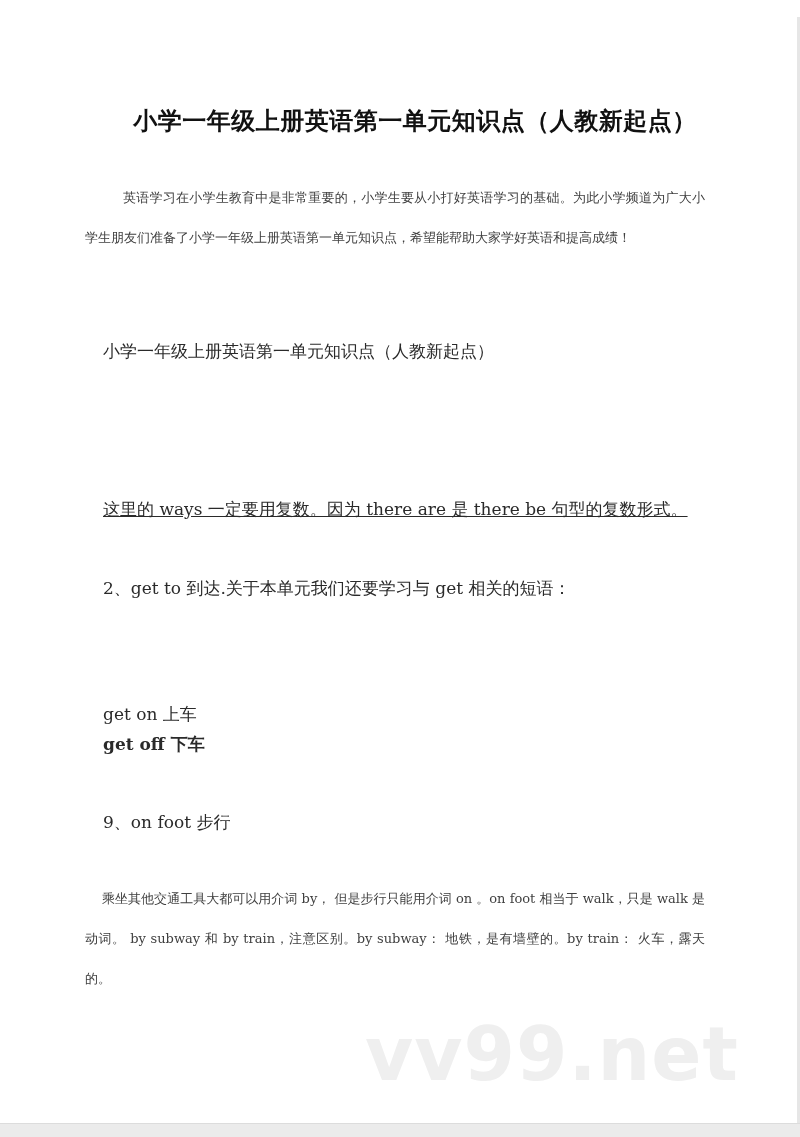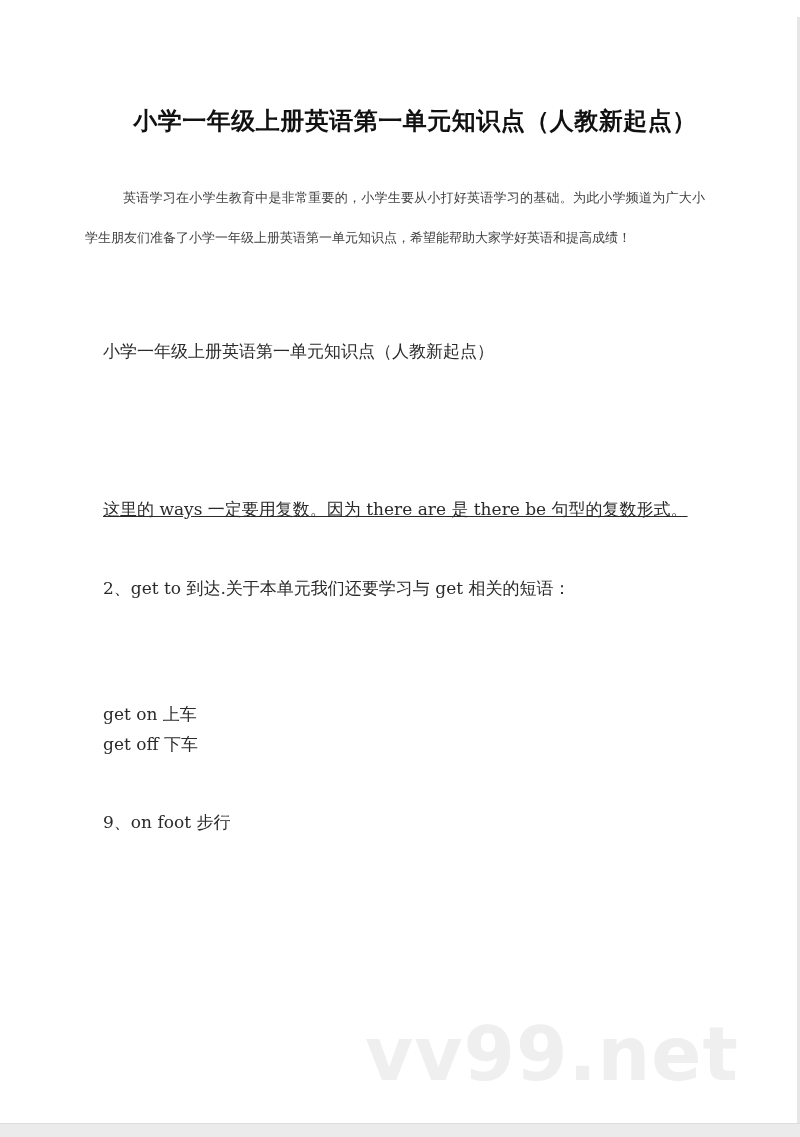--- a/index.html
+++ b/index.html
@@ -87,22 +87,23 @@
 
   <div class="line" style="left:103px; top:323px;">小学一年级上册英语第一单元知识点（人教新起点）</div>
 
 
   <div class="line" style="left:103px; top:481px;text-decoration:underline;">这里的 ways 一定要用复数。因为 there are 是 there be 句型的复数形式。</div>
 
   <div class="line" style="left:103px; top:560px;">2、get to 到达.关于本单元我们还要学习与 get 相关的短语：</div>
 
   <div class="line" style="left:103px; top:638px;margin-top:48px;">get on  上车</div>
 
-  <div class="line" style="left:103px; top:716px;">get off 下车</div>
+  <div class="line" style="left:103px; top:716px;font-weight:bold;">get off 下车</div>
 
   <div class="line" style="left:103px; top:794px;">9、on foot  步行</div>
 
+  <div class="para body3">乘坐其他交通工具大都可以用介词 by，  但是步行只能用介词 on  。on foot 相当于 walk，只是 walk 是动词。   by   subway   和 by   train，注意区别。by subway：  地铁，是有墙壁的。by train：  火车，露天的。</div>
 
   <div class="watermark">vv99.net</div>
 
 </div>
 
 <div class="bottom-band"></div>
 
 </body></html>

